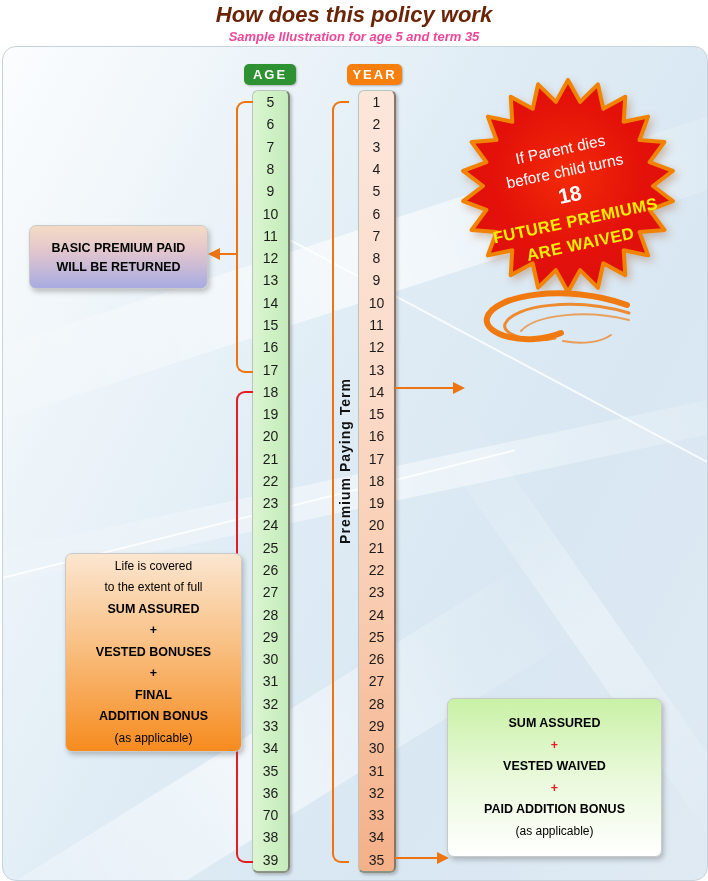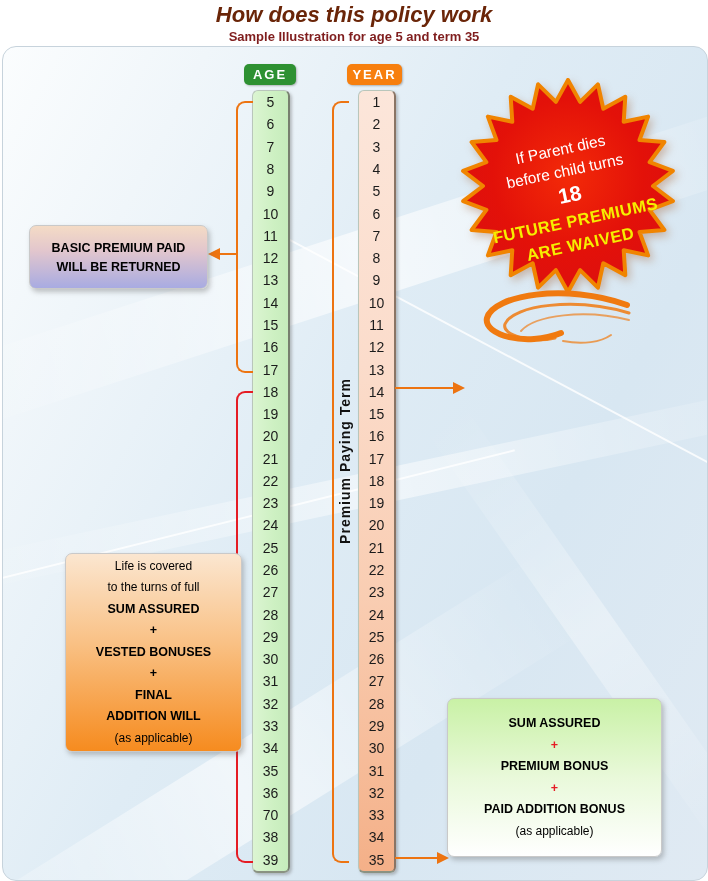--- a/index.html
+++ b/index.html
@@ -3,21 +3,21 @@
 <meta charset="utf-8">
 <style>
   html,body{margin:0;padding:0;background:#ffffff;}
   #stage{position:relative;width:708px;height:881px;overflow:hidden;
          font-family:"Liberation Sans", sans-serif;background:#ffffff;}
 
   
   .page-title{position:absolute;top:2px;left:0;width:100%;text-align:center;
     font-size:22px;font-weight:bold;font-style:italic;color:#6a2508;}
   .page-subtitle{position:absolute;top:29px;left:0;width:100%;text-align:center;
-    font-size:13px;font-weight:bold;color:#7f1d1d;}
+    font-size:13px;font-weight:bold;font-style:italic;color:#ec4899;}
 
   
   .panel{position:absolute;left:2px;top:46px;width:704px;height:833px;
     border:1px solid #c7d3dc;border-radius:14px;overflow:hidden;
     background:linear-gradient(118deg,#fbfdfe 0%,#f0f6fa 18%,#dfecf5 45%,#d8e7f2 70%,#e0eaf3 100%);}
   .streak{position:absolute;background:linear-gradient(90deg,rgba(255,255,255,0) 0%,rgba(255,255,255,.65) 50%,rgba(255,255,255,0) 100%);pointer-events:none;}
   .s1{width:900px;height:70px;left:-80px;top:180px;transform:rotate(-18deg);}
   .s2{width:900px;height:34px;left:-60px;top:420px;transform:rotate(-12deg);opacity:.8;}
   .s3{width:760px;height:90px;left:-140px;top:700px;transform:rotate(-32deg);opacity:.9;}
   .s4{width:520px;height:46px;left:330px;top:560px;transform:rotate(55deg);opacity:.55;}
@@ -228,33 +228,33 @@
     </svg>
 
     <div class="callout box-basic">
       <div class="ln">BASIC PREMIUM PAID</div>
       <div class="ln">WILL BE RETURNED</div>
     </div>
 
 
     <div class="callout box-life">
       <div class="ln">Life is covered</div>
-      <div class="ln">to the turns of full</div>
+      <div class="ln">to the extent of full</div>
       <div class="ln b">SUM ASSURED</div>
       <div class="ln b">+</div>
       <div class="ln b">VESTED BONUSES</div>
       <div class="ln b">+</div>
       <div class="ln b">FINAL</div>
-      <div class="ln b">ADDITION WILL</div>
+      <div class="ln b">ADDITION BONUS</div>
       <div class="ln">(as applicable)</div>
     </div>
 
     <div class="callout box-mat">
       <div class="ln b">SUM ASSURED</div>
       <div class="ln b plus-red">+</div>
-      <div class="ln b">PREMIUM BONUS</div>
+      <div class="ln b">VESTED WAIVED</div>
       <div class="ln b plus-red">+</div>
       <div class="ln b">PAID ADDITION BONUS</div>
       <div class="ln">(as applicable)</div>
     </div>
 
   </div>
 </div>
 
 </body></html>

